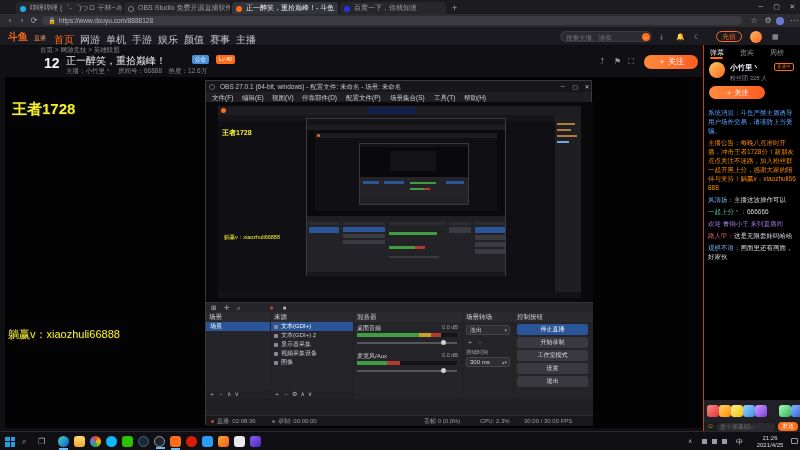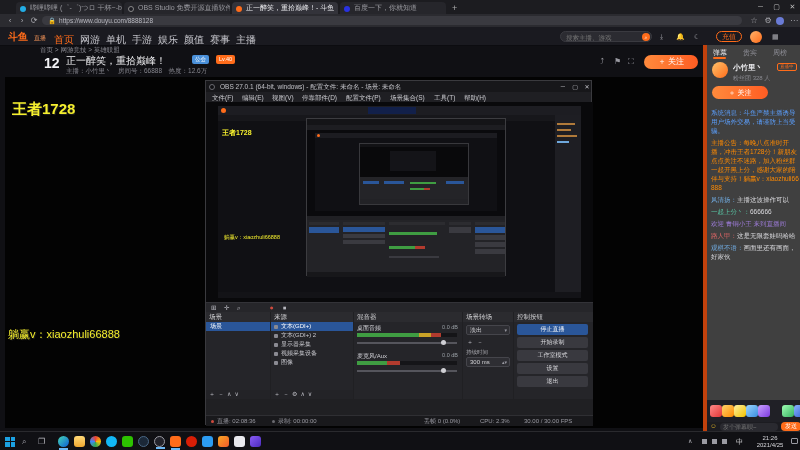--- a/index.html
+++ b/index.html
@@ -127,21 +127,21 @@
     color:#d5d5d8; font-size:6px; line-height:9px; padding:0 3px; }
   .caret { position:absolute; right:2px; top:0; color:#9a9aa2; font-size:5px; line-height:9px; }
   .ctl-btn { left:3px; width:71px; height:11px; background:#39393f; border-radius:2px; color:#dcdce0;
     font-size:6px; line-height:11px; text-align:center; }
   .ctl-btn.primary { background:#2a5699; color:#fff; }
   #obs-status { left:0; top:334px; width:387px; height:11px; background:#19191c; border-top:1px solid #2f2f33;
     color:#9a9aa2; font-size:6px; line-height:11px; }
   .dot { position:absolute; top:4px; width:3px; height:3px; border-radius:50%; }
 
   
-  #sidebar { left:703px; top:45px; width:97px; height:386px; background:#404040; border-left:4px solid #c2410c; }
+  #sidebar { left:703px; top:45px; width:97px; height:386px; background:#000000; border-left:1px solid #c2410c; }
   .sb-tab { top:3px; font-size:7px; color:#8e8e96; }
   .sb-tab.active { color:#f0f0f3; }
   #sb-tab-underline { left:6px; top:12px; width:13px; height:2px; background:#ff6c1a; border-radius:1px; }
   #sb-avatar { left:5px; top:17px; width:16px; height:16px; border-radius:50%;
     background:linear-gradient(135deg,#ffc36b,#ff6c1a); }
   #sb-name { left:26px; top:18px; color:#ededf0; font-size:7.5px; font-weight:bold; }
   #sb-live-badge { left:70px; top:18px; border:1px solid #ff6c1a; color:#ff6c1a; font-size:4.5px; line-height:6px;
     padding:0 2px; border-radius:2px; }
   #sb-meta { left:26px; top:29px; color:#8a8a90; font-size:6px; }
   #sb-follow { left:5px; top:41px; width:56px; height:13px; border-radius:7px; text-align:center;

